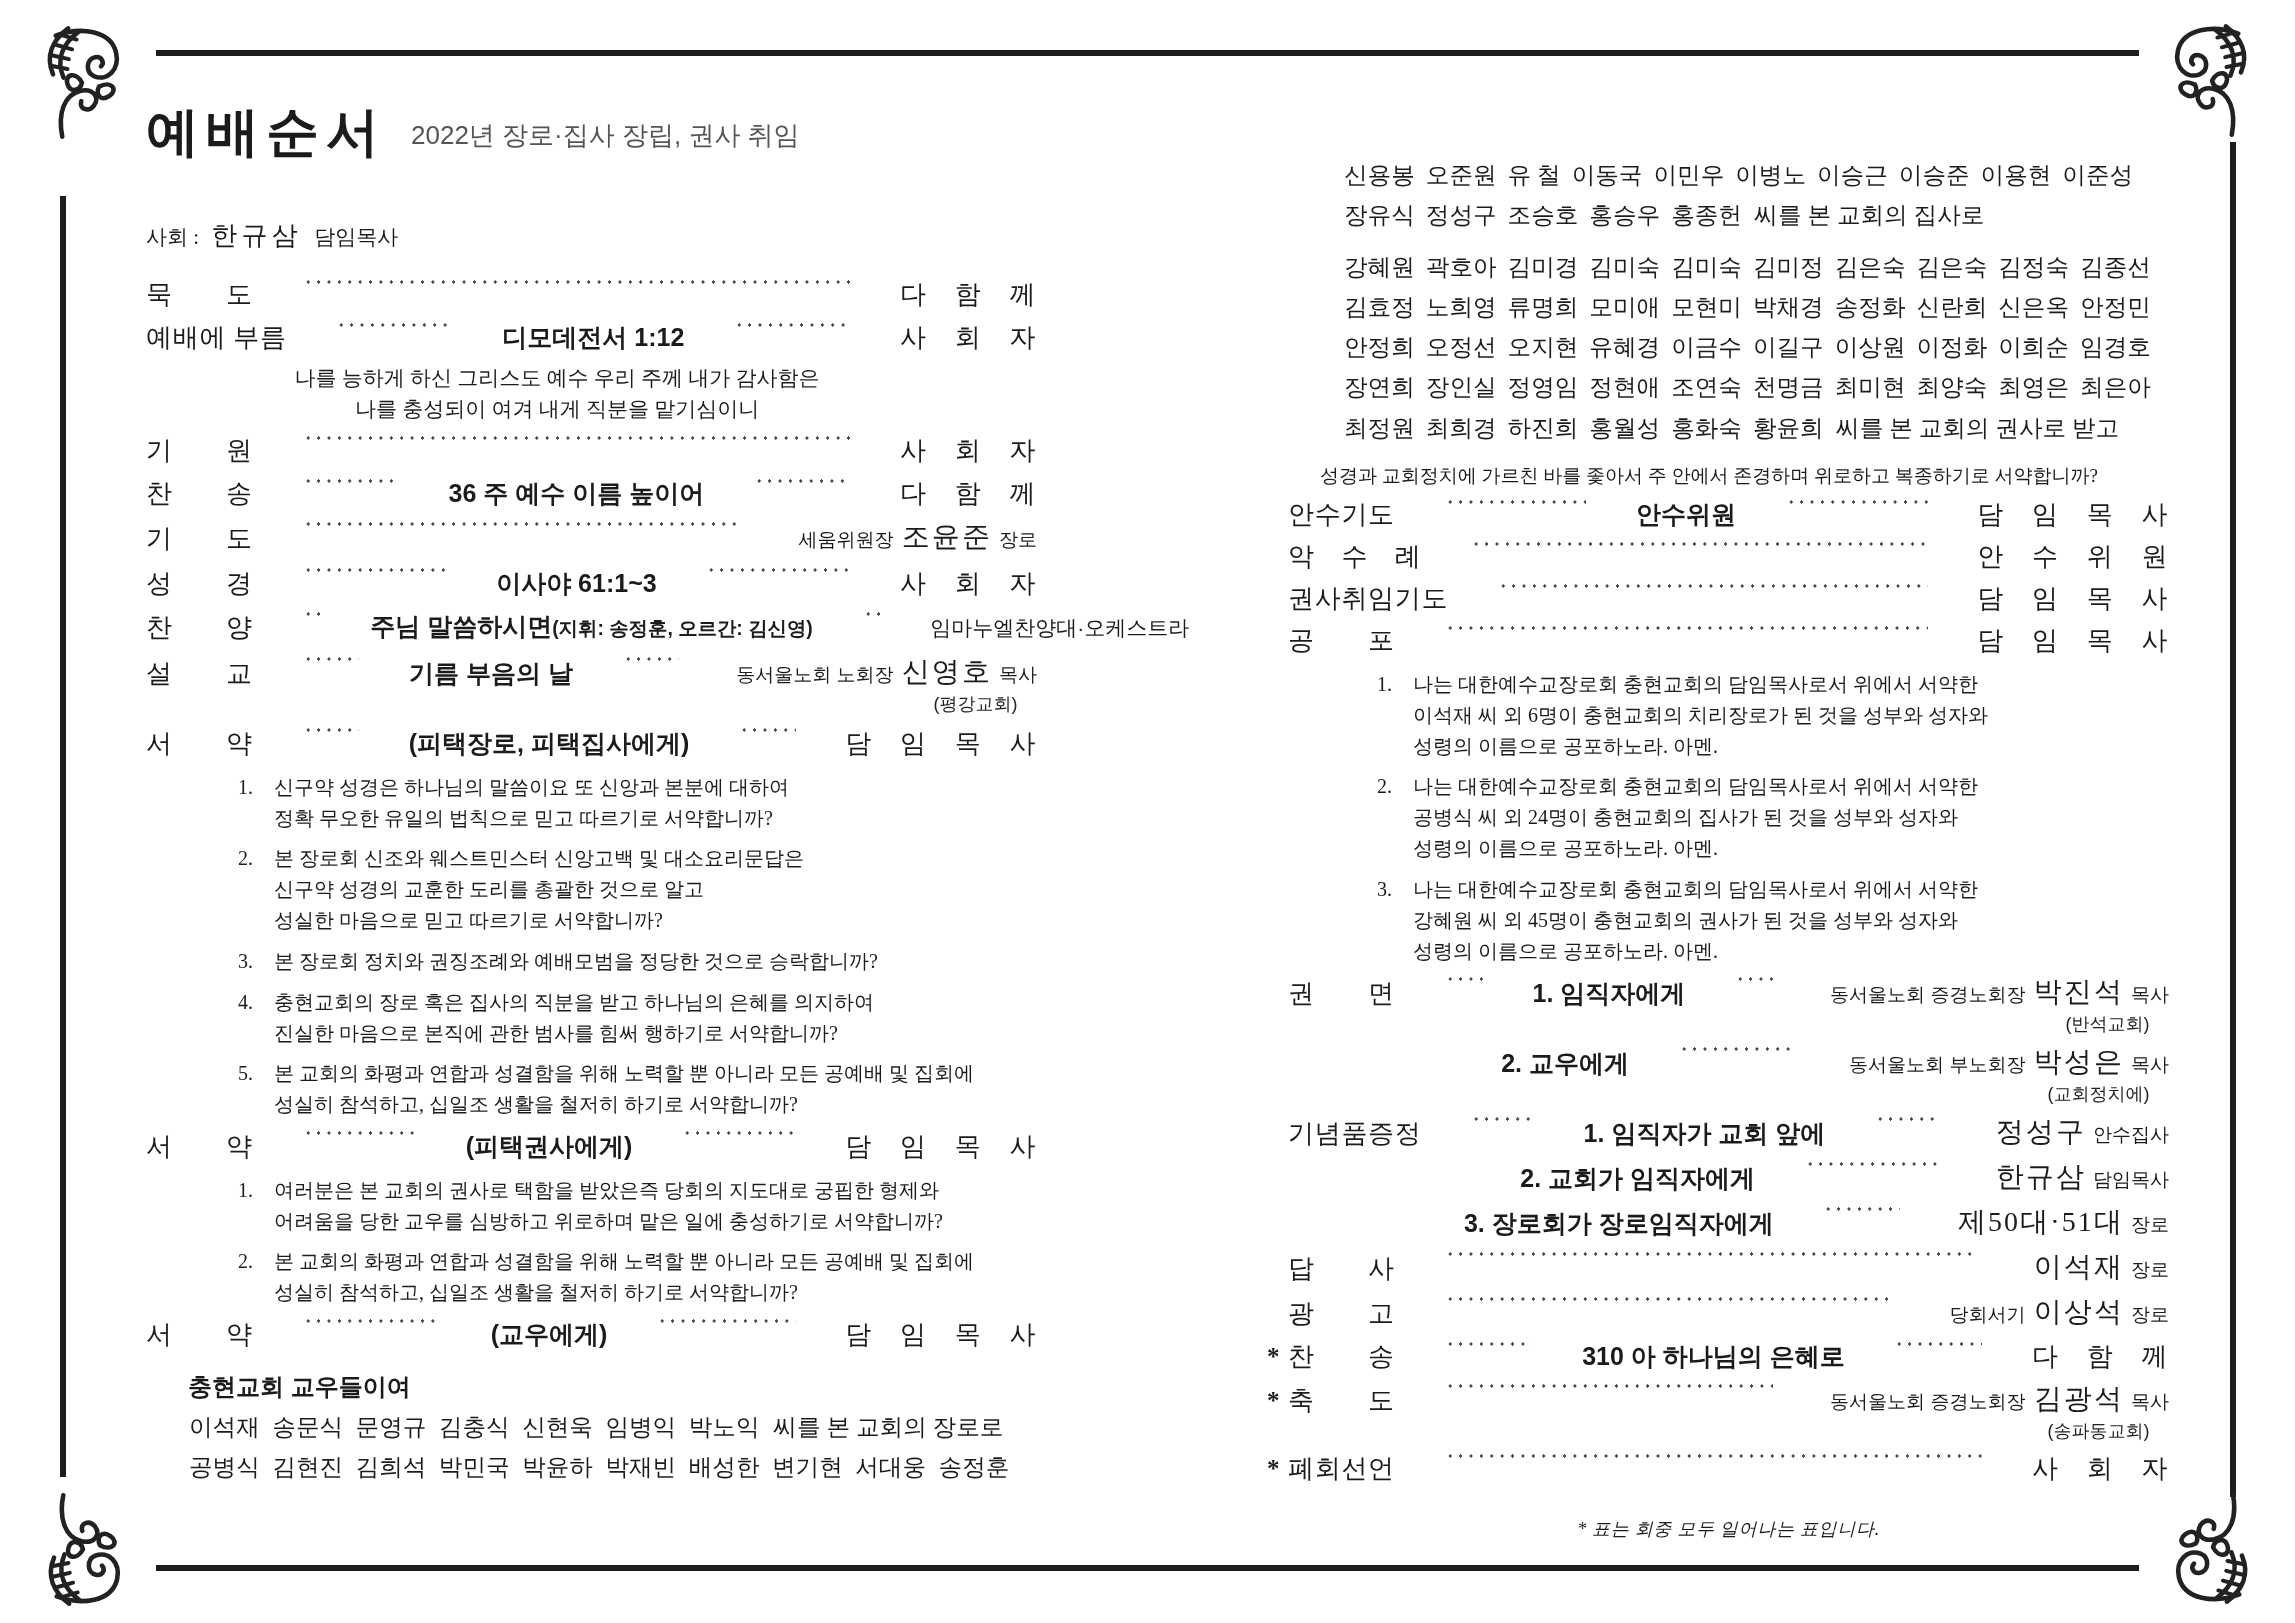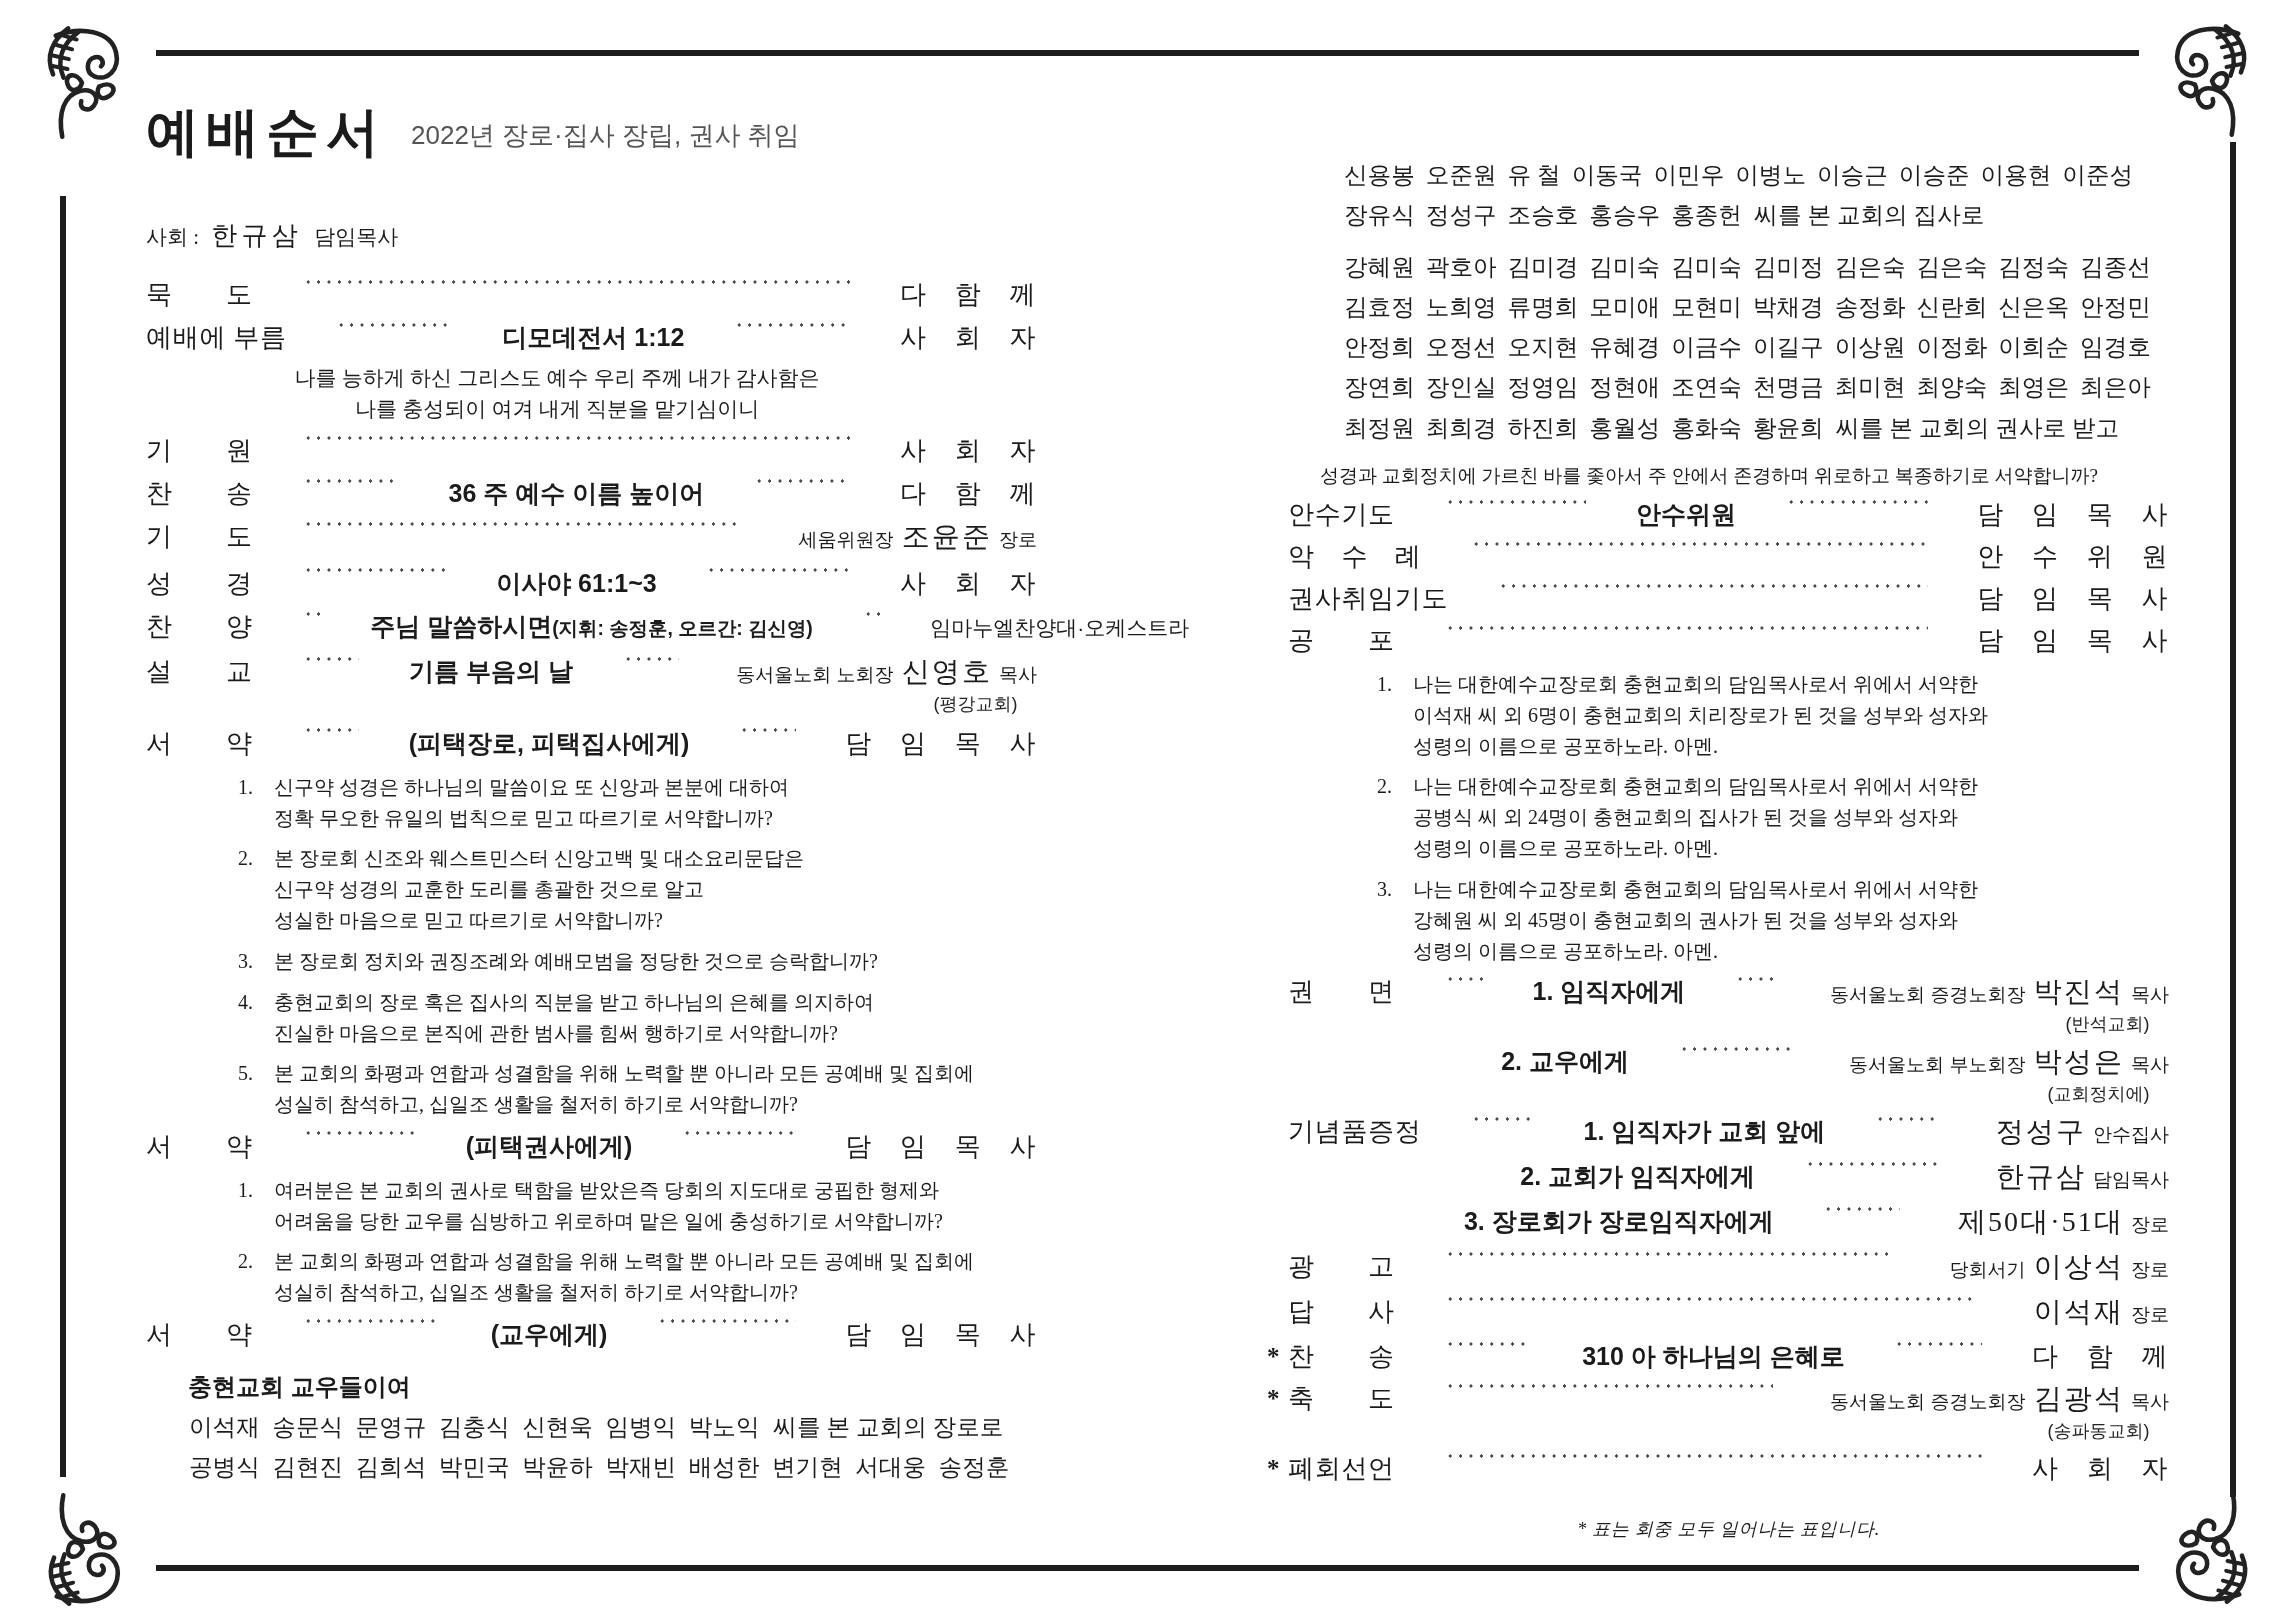--- a/index.html
+++ b/index.html
@@ -25,21 +25,21 @@
   .col-left{left:146px;top:103px;width:891px;}
   .col-right{left:1288px;top:147px;width:881px;}
   
   .title-row{display:flex;align-items:flex-end;gap:25px;}
   .title{font-size:53px;font-weight:700;letter-spacing:7px;line-height:1.1;}
   .subtitle{font-family:"Liberation Sans","DejaVu Sans",sans-serif;font-size:26px;color:#555;padding-bottom:8.3px;white-space:nowrap;}
   .moderator{margin-top:57px;text-align:left;font-size:21px;}
   .moderator .mname{font-size:26px;letter-spacing:4.2px;margin:0 7px;}
   .rows{margin-top:23.6px;}
   
-  .prow{position:relative;display:flex;align-items:flex-start;margin-top:8.3px;line-height:35px;font-size:26px;white-space:nowrap;gap:40px;}
+  .prow{position:relative;display:flex;align-items:center;margin-top:8.3px;line-height:35px;font-size:26px;white-space:nowrap;gap:40px;}
   .col-right .prow{margin-top:7px;}
   .star{position:absolute;left:-21px;font-size:25px;font-weight:700;}
   .plabel{white-space:pre;letter-spacing:0.7px;}
   .dots{flex:1 1 0;min-width:18px;height:7px;margin:0 9.7px;align-self:baseline;
         background-image:radial-gradient(circle,#4a4a4a 1.6px,transparent 1.8px);
         background-size:10.4px 4.2px;background-repeat:repeat-x;background-position:left bottom;}
   .dots.blank{background:none;}
   .pcenter{font-family:"Liberation Sans","DejaVu Sans",sans-serif;font-weight:700;font-size:25px;}
   .pcenter .paren{font-size:19.4px;font-weight:700;}
   .rright{white-space:nowrap;}
@@ -425,28 +425,28 @@
           <span class="rright"><span class="seg name">한규삼</span><span class="seg small">담임목사</span></span>
         </div>
         <div class="prow">
           <span class="plabel"></span>
           <span class="dots blank"></span>
           <span class="pcenter"><span class="seg bold">3. 장로회가 장로임직자에게</span></span>
           <span class="dots"></span>
           <span class="rright"><span class="seg name">제50대·51대</span><span class="seg small">장로</span></span>
         </div>
         <div class="prow">
+          <span class="plabel">답　　사</span>
+          <span class="dots"></span>
+          <span class="rright"><span class="seg name">이석재</span><span class="seg small">장로</span></span>
+        </div>
+        <div class="prow">
           <span class="plabel">광　　고</span>
           <span class="dots"></span>
           <span class="rright"><span class="seg small">당회서기</span><span class="seg name">이상석</span><span class="seg small">장로</span></span>
-        </div>
-        <div class="prow">
-          <span class="plabel">답　　사</span>
-          <span class="dots"></span>
-          <span class="rright"><span class="seg name">이석재</span><span class="seg small">장로</span></span>
         </div>
         <div class="prow">
           <span class="star">*</span>
           <span class="plabel">찬　　송</span>
           <span class="dots"></span>
           <span class="pcenter"><span class="seg bold">310 아 하나님의 은혜로</span></span>
           <span class="dots"></span>
           <span class="rright"><span class="rlabel">다　함　께</span></span>
         </div>
         <div class="prow">

